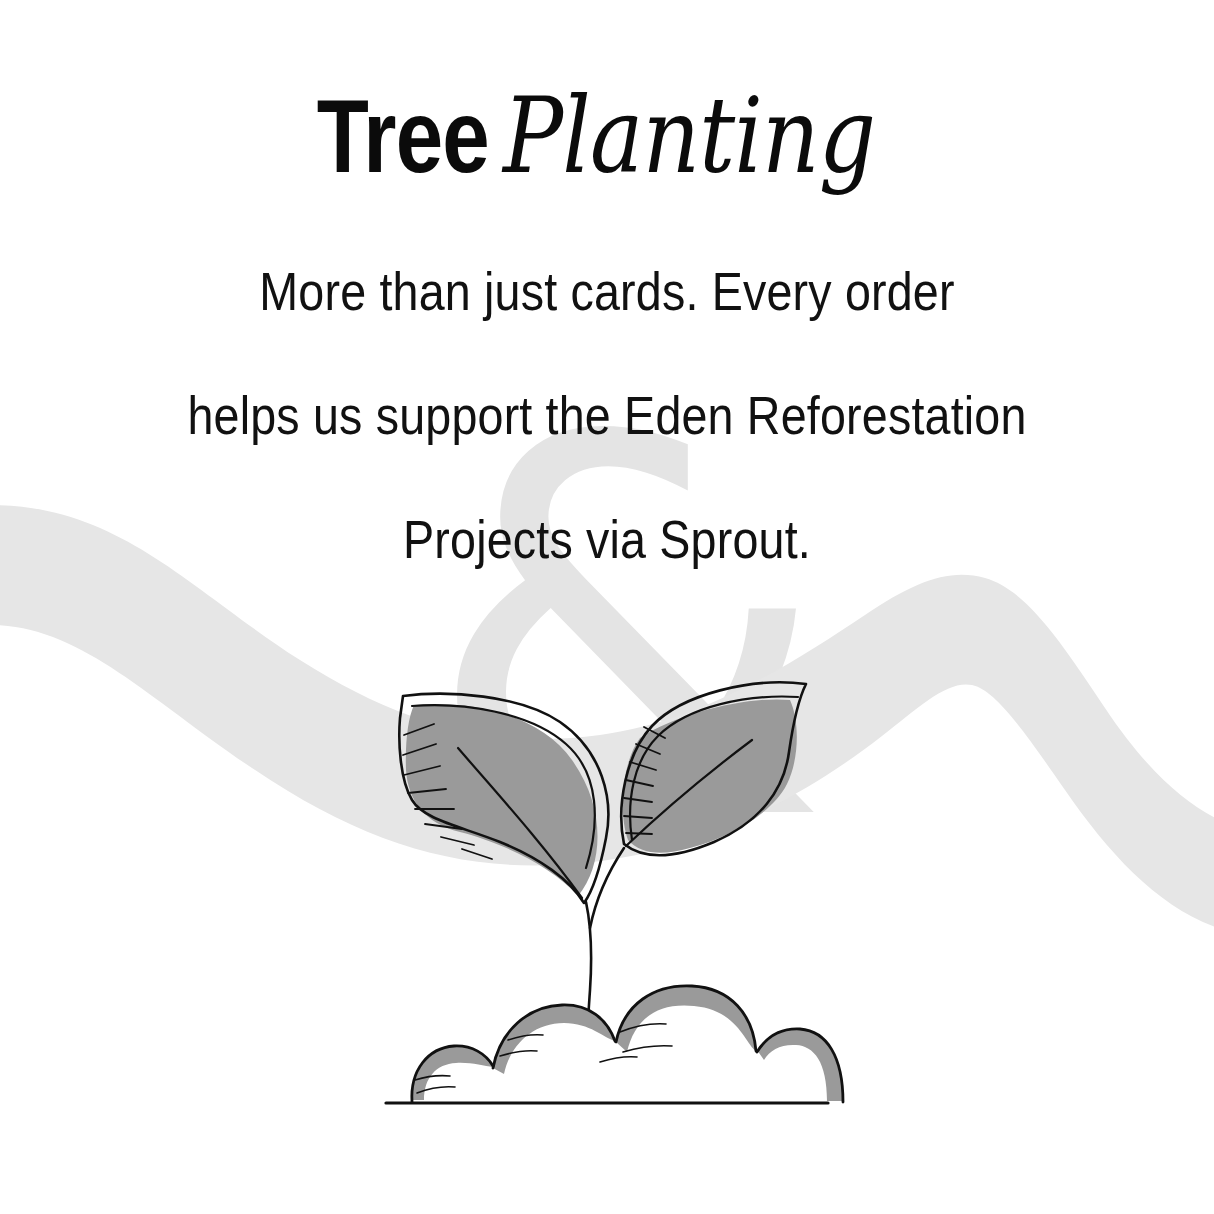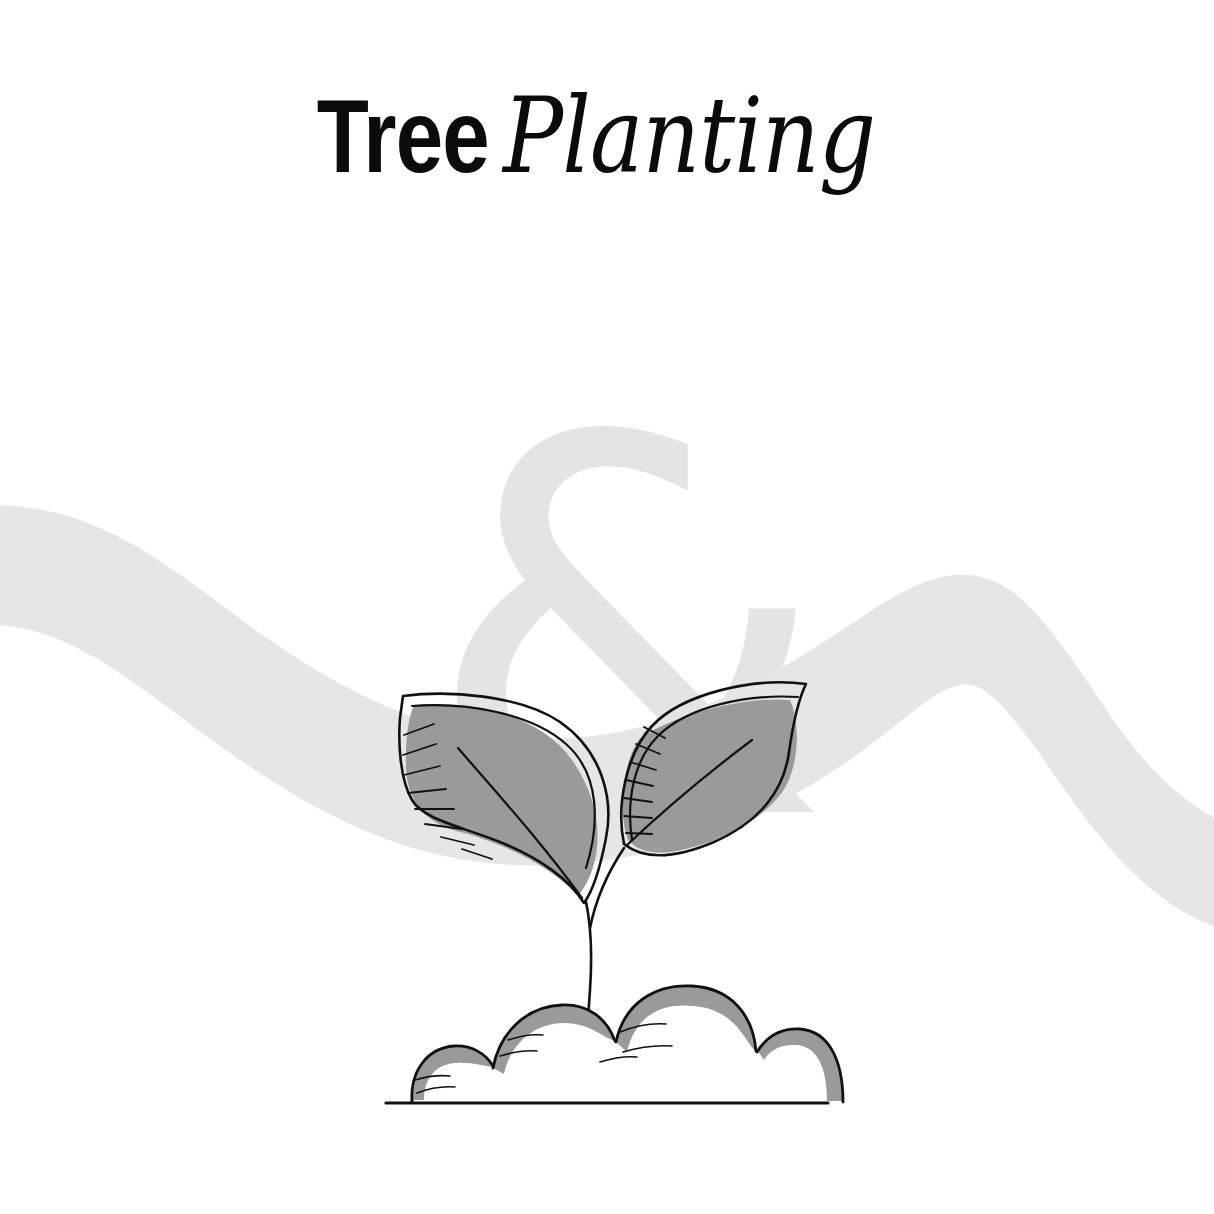--- a/index.html
+++ b/index.html
@@ -120,20 +120,25 @@
              C 470,876 370,848 252,768
              C 150,700 80,625 -10,625
              Z"></path>
   </svg>
 
   <div id="text-block">
     <h1 id="page-title">
       <span id="title-word-primary">Tree</span><span id="title-word-accent">Planting</span>
     </h1>
 
+    <p id="subtitle">
+      <span class="subtitle-line">More than just cards. Every order</span>
+      <span class="subtitle-line">helps us support the Eden Reforestation</span>
+      <span class="subtitle-line">Projects via Sprout.</span>
+    </p>
   </div>
 
   <svg id="illustration" viewBox="0 0 1214 1214">
 
     <g>
 
       <path fill="#9A9A9A" d="M 414,705
                C 470,700 540,714 572,760
                C 606,808 604,864 578,896
                C 552,866 500,842 460,832

